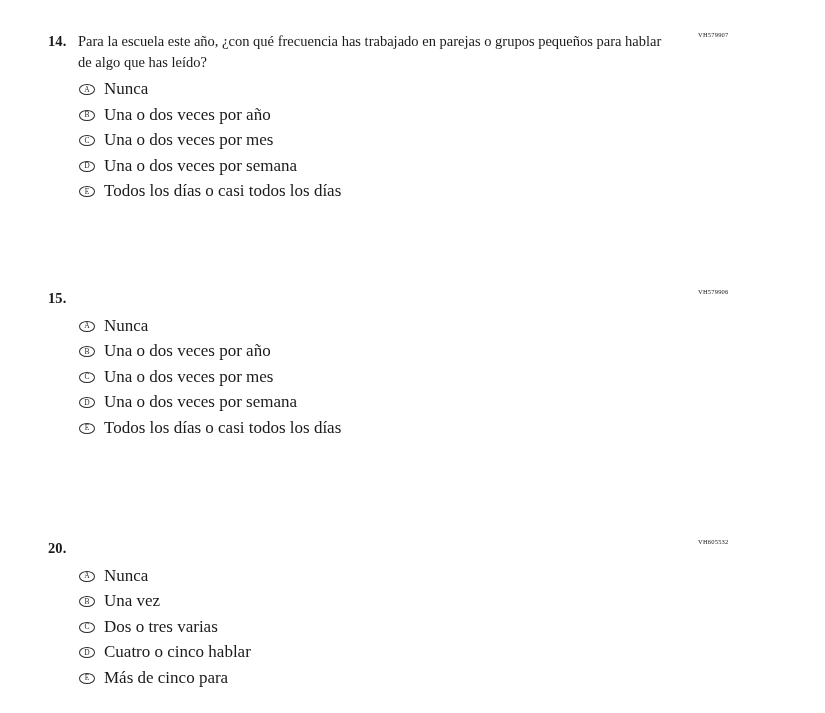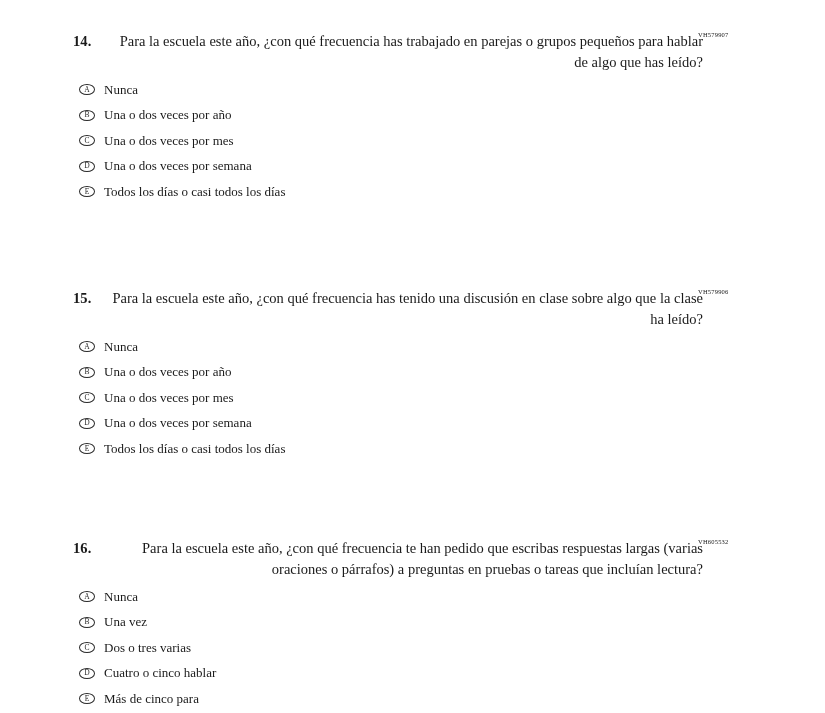--- a/index.html
+++ b/index.html
@@ -22,36 +22,35 @@
     box-sizing: border-box;
   }
   .question-block {
     position: absolute;
     left: 48px;
     width: 720px;
   }
   .q-head {
     display: flex;
     align-items: flex-start;
-    margin-left: 25px;
   }
   .q-number {
     font-weight: bold;
     font-size: 14.5px;
     width: 30px;
     flex: 0 0 30px;
     text-align: left;
     line-height: 1.42;
     letter-spacing: 0.1px;
   }
   .q-text {
     font-size: 14.5px;
     line-height: 1.42;
     width: 600px;
-    text-align: right;
+    text-align: left;
   }
   .options {
     margin-top: 9px;
     padding-left: 31px;
   }
   .option {
     display: flex;
     align-items: center;
     margin-bottom: 8.5px;
     height: 17px;
@@ -71,21 +70,21 @@
     position: absolute;
     top: 50%;
     left: 50%;
     transform: translate(-50%, -50%);
     font-size: 7.5px;
     font-family: "Liberation Serif", serif;
     color: #2a2a2a;
     line-height: 1;
   }
   .option-label {
-    font-size: 13px;
+    font-size: 17px;
     line-height: 1.2;
   }
   .item-code {
     position: absolute;
     font-family: "Liberation Serif", serif;
     font-size: 6.5px;
     color: #1a1a1a;
     letter-spacing: 0.2px;
     right: 0;
     width: 70px;
@@ -134,21 +133,20 @@
           </span>
         <span class="option-label">Todos los días o casi todos los días</span>
       </div>
     </div>
   </div>
 
   <div class="question-block" style="top: 288px;">
     <div class="item-code" style="top: 0px;">VH579906</div>
     <div class="q-head">
       <div class="q-number">15.</div>
-      <div class="q-text">Para la escuela este año, ¿con qué frecuencia has tenido una discusión en clase sobre algo que la clase ha leído?</div>
     </div>
     <div class="options">
       <div class="option">
         <span class="bubble">
             <span class="letter">A</span>
           </span>
         <span class="option-label">Nunca</span>
       </div>
       <div class="option">
         <span class="bubble">
@@ -173,22 +171,21 @@
             <span class="letter">E</span>
           </span>
         <span class="option-label">Todos los días o casi todos los días</span>
       </div>
     </div>
   </div>
 
   <div class="question-block" style="top: 538px;">
     <div class="item-code" style="top: 0px;">VH605532</div>
     <div class="q-head">
-      <div class="q-number">16.</div>
-      <div class="q-text">Para la escuela este año, ¿con qué frecuencia te han pedido que escribas respuestas largas (varias oraciones o párrafos) a preguntas en pruebas o tareas que incluían lectura?</div>
+      <div class="q-number">20.</div>
     </div>
     <div class="options">
       <div class="option">
         <span class="bubble">
             <span class="letter">A</span>
           </span>
         <span class="option-label">Nunca</span>
       </div>
       <div class="option">
         <span class="bubble">

